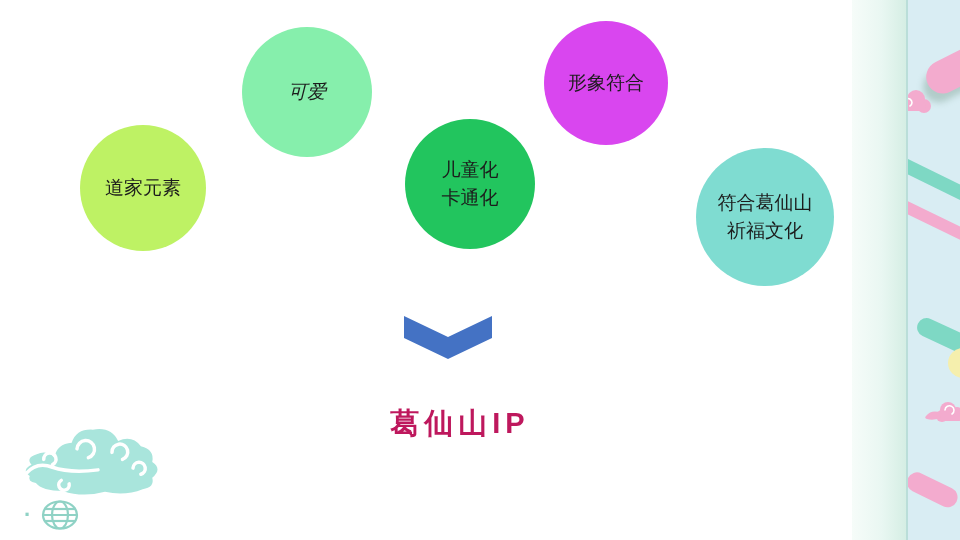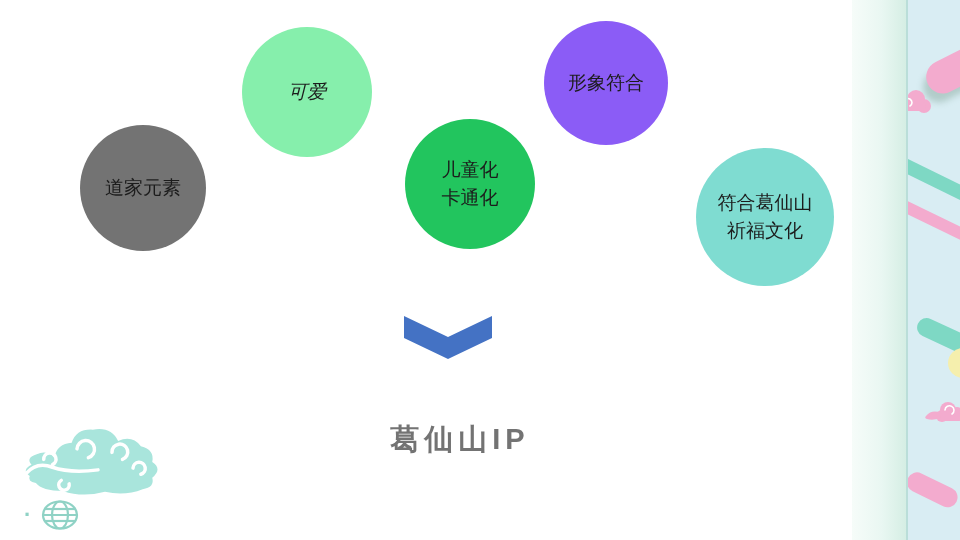--- a/index.html
+++ b/index.html
@@ -29,25 +29,25 @@
   .bubble-green  { left:405px; top:119px; width:130px; height:130px; background:#cfe8d0; }
   .bubble-yellow { left:544px; top:21px;  width:124px; height:124px; background:#fec00f; }
   .bubble-teal   { left:696px; top:148px; width:138px; height:138px; background:#7fdcd1; }
 
   
   .chevron { position:absolute; left:404px; top:316px; }
 
   
   .slide-title {
     position:absolute;
-    left:330px; top:420px; width:260px;
+    left:330px; top:404px; width:260px;
     text-align:center;
     font-size:29px; font-weight:700;
     letter-spacing:5px;
-    color:#737373;
+    color:#be185d;
   }
 
   
   .logo-cloud { position:absolute; left:16px; top:420px; width:150px; height:84px; }
   .logo-row {
     position:absolute; left:24px; top:499px;
     display:flex; align-items:center; gap:9px;
     color:#8fd2c5;
   }
   .logo-brand { font-size:25px; font-weight:700; letter-spacing:2px; }
@@ -98,34 +98,34 @@
     left:0px; top:468px; width:54px; height:20px; border-radius:11px;
     background:#f3abce;
     transform:rotate(26deg); transform-origin:left center;
   }
 </style>
 </head>
 <body>
 
 <div class="slide">
 
-  <div class="bubble bubble-blue" style="background-color: #737373;">
+  <div class="bubble bubble-blue" style="background-color: #bef264;">
     <div>道家元素</div>
   </div>
 
   <div class="bubble bubble-pink" style="background-color: #86efac; font-style: italic;">
     <div>可爱</div>
   </div>
 
   <div class="bubble bubble-green" style="background-color: #22c55e;">
     <div>儿童化</div>
     <div>卡通化</div>
   </div>
 
-  <div class="bubble bubble-yellow" style="background-color: #8b5cf6;">
+  <div class="bubble bubble-yellow" style="background-color: #d946ef;">
     <div>形象符合</div>
   </div>
 
   <div class="bubble bubble-teal" style="background-color: rgb(127, 220, 209);">
     <div>符合葛仙山</div>
     <div>祈福文化</div>
   </div>
 
   <svg class="chevron" width="88" height="43" viewBox="0 0 88 43">
     <polygon points="0,0 44,21 88,0 88,22 44,43 0,22" fill="#4472c4"></polygon>

